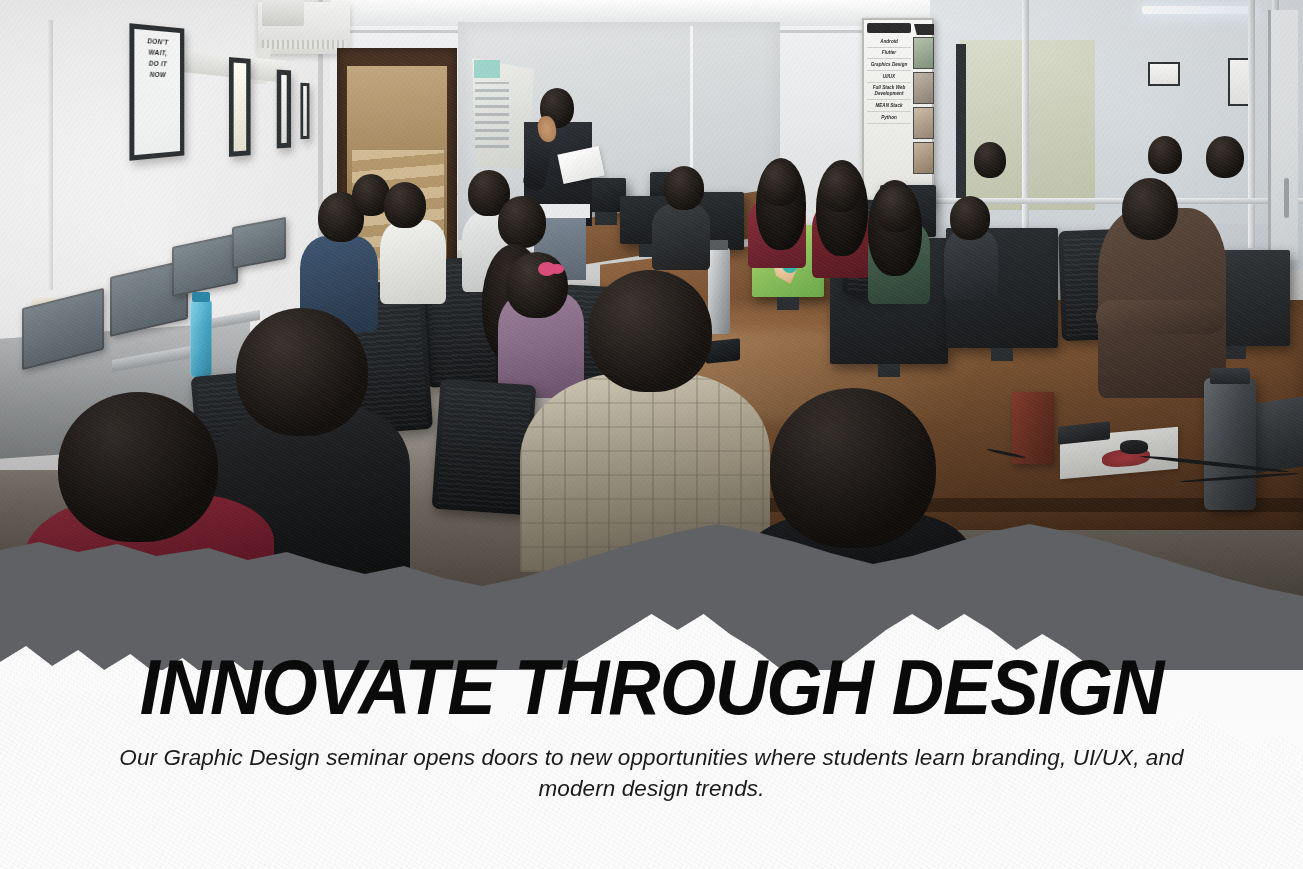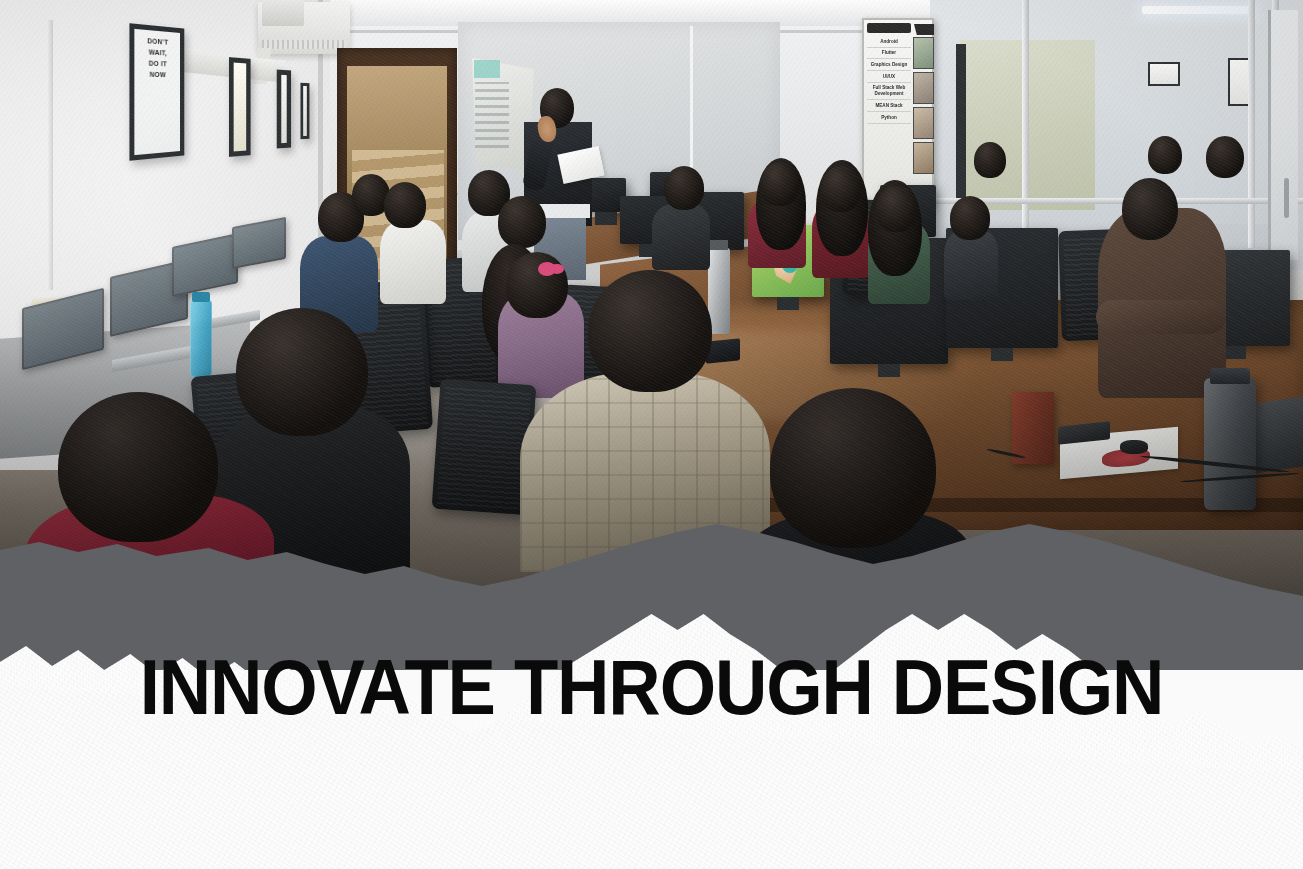--- a/index.html
+++ b/index.html
@@ -2,21 +2,21 @@
 <html><head>
 <meta charset="utf-8">
 <title>Innovate Through Design</title>
 <style>
   * { margin:0; padding:0; box-sizing:border-box; }
   html, body { width:1303px; height:869px; overflow:hidden; }
   body {
     font-family: "Liberation Sans", sans-serif;
     background:#fbfbfb;
   }
-  #poster { position:relative; width:1303px; height:869px; overflow:hidden; background:#fbfbfb; }
+  #poster { position:relative; width:1303px; height:869px; overflow:hidden; background:#fbfbfb;font-style:italic; }
 
   
   .photo {
     position:absolute; left:0; top:0; width:1303px; height:630px;
     overflow:hidden;
     background:
       linear-gradient(180deg,#e8e9ea 0%,#dedfe0 18%,#cfd0d1 40%,#b9b6b0 62%,#8f857a 80%,#6d635a 100%);
   }
   .ph { position:absolute; }
 
@@ -602,15 +602,16 @@
     <div class="ph vig"></div>
   </div>
 
   <div class="paper-bottom"></div>
   <div class="tear-shadow"></div>
   <div class="tear-paper"></div>
   <div class="tear-fuzz"></div>
 
   <div class="textblock">
     <div class="headline">INNOVATE THROUGH DESIGN</div>
+    <div class="subtitle">Our Graphic Design seminar opens doors to new opportunities where students learn branding, UI/UX, and modern design trends.</div>
   </div>
 
 </div>
 
 </body></html>

